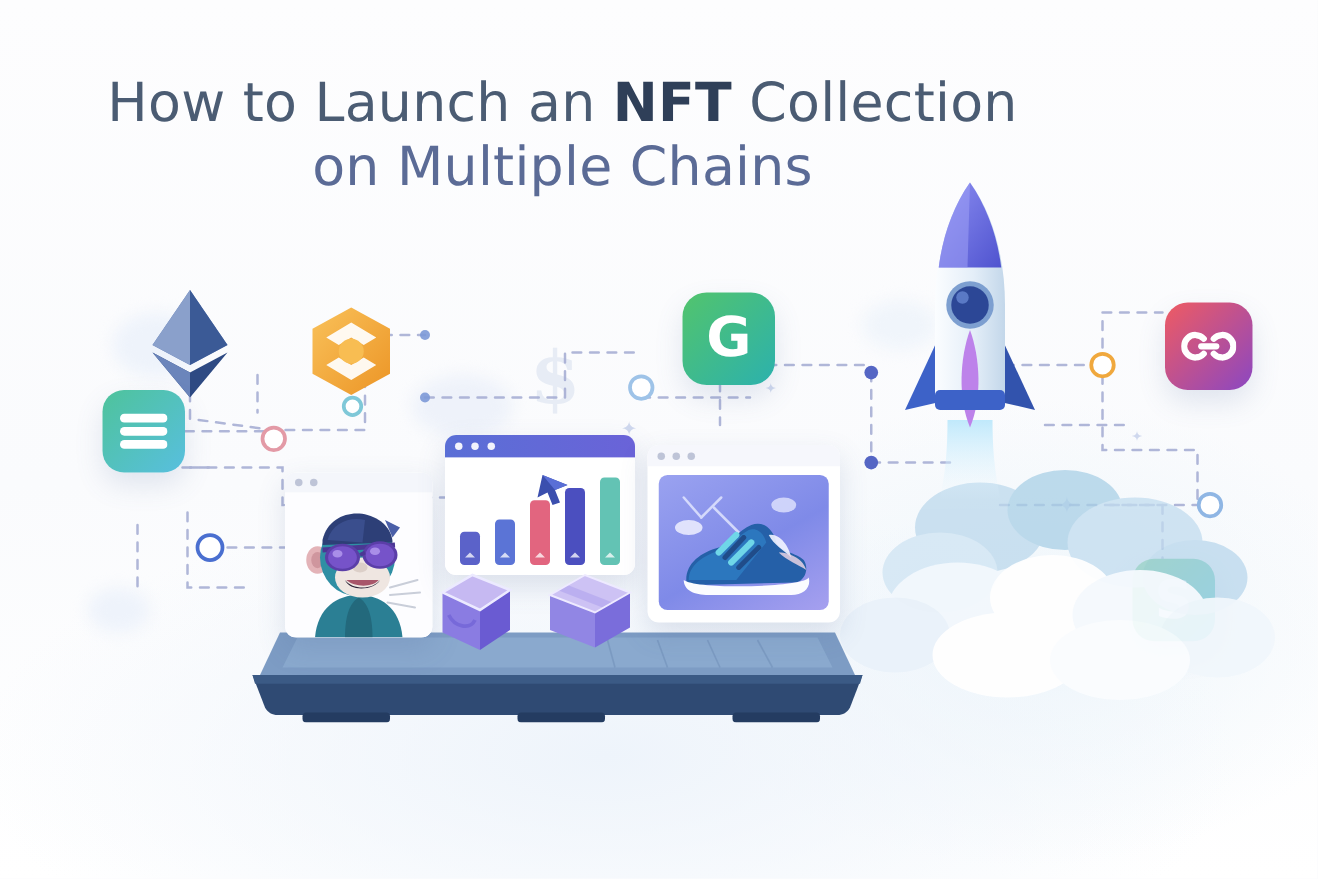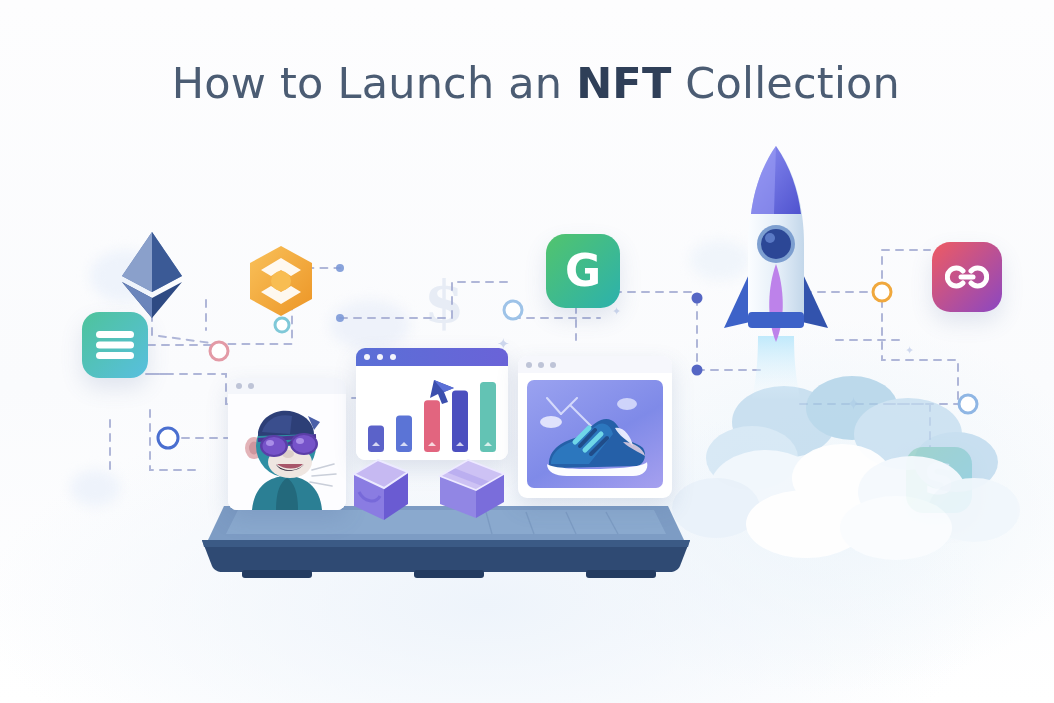--- a/index.html
+++ b/index.html
@@ -13,21 +13,21 @@
     position:relative;width:1054px;height:703px;
     background:
       radial-gradient(ellipse 720px 300px at 46% 86%, #eef4fb 0%, rgba(238,244,251,0) 70%),
       radial-gradient(ellipse 400px 260px at 78% 72%, #eef6fb 0%, rgba(238,246,251,0) 72%),
       linear-gradient(180deg,#fdfdfe 0%,#fafbfd 55%,#ffffff 100%);
   }
 
   
   .headline{
     position:absolute;left:0;top:58px;width:900px;
-    text-align:right;
+    text-align:center;
     line-height:1.18;
     font-family:"DejaVu Sans", sans-serif;
     font-size:43px;
     letter-spacing:.2px;
     color:#4a5a72;
     -webkit-font-smoothing:antialiased;
   }
   .headline .l1{display:block;color:#4b5c73;}
   .headline .l2{display:block;color:#5b6b96;}
   .headline b{font-weight:700;color:#2f3f58;}
@@ -119,20 +119,21 @@
       <circle cx="697" cy="370" r="5.5"></circle>
     </g>
     <g fill="#7d9ad8" opacity=".9">
       <circle cx="340" cy="268" r="4"></circle>
       <circle cx="340" cy="318" r="4"></circle>
     </g>
   </svg>
 
   <div class="headline">
     <span class="l1"><span>How to Launch an </span><b>NFT</b><span> Collection</span></span>
+    <span class="l2">on Multiple Chains</span>
   </div>
 
   <div class="abs" style="left:120px;top:232px;width:64px;height:86px;">
     <svg viewBox="0 0 64 86" width="64" height="86">
       <polygon points="32,0 62,44 32,60 2,44" fill="#5d7bb5"></polygon>
       <polygon points="32,0 32,60 2,44" fill="#8aa0cb"></polygon>
       <polygon points="32,0 62,44 32,60" fill="#3b5a96"></polygon>
       <polygon points="32,66 62,50 32,86 2,50" fill="#2e4a83"></polygon>
       <polygon points="32,66 32,86 2,50" fill="#6b85bb"></polygon>
     </svg>

